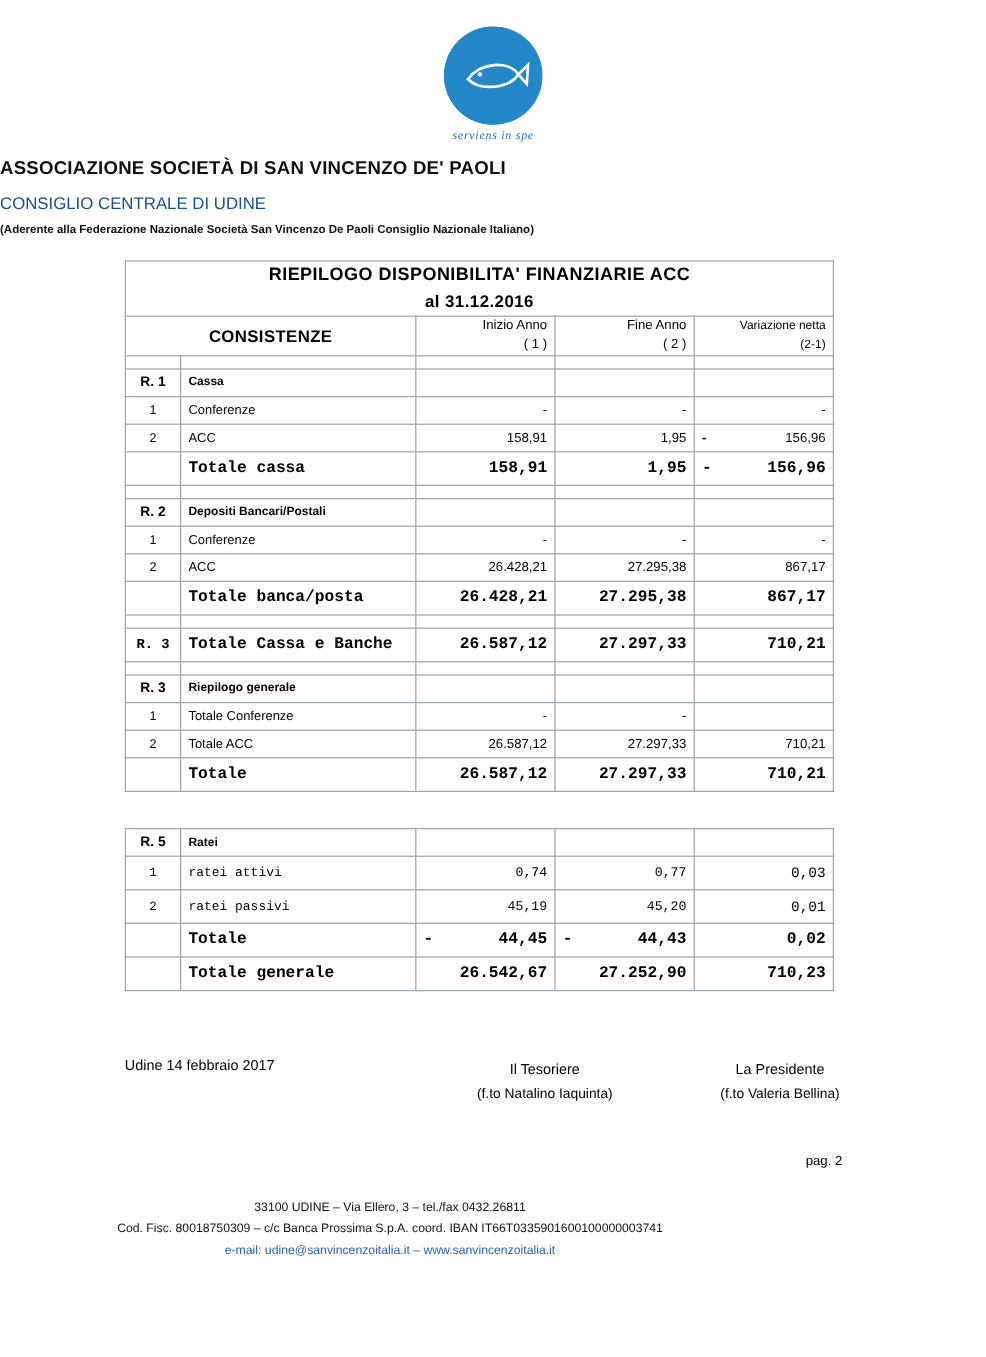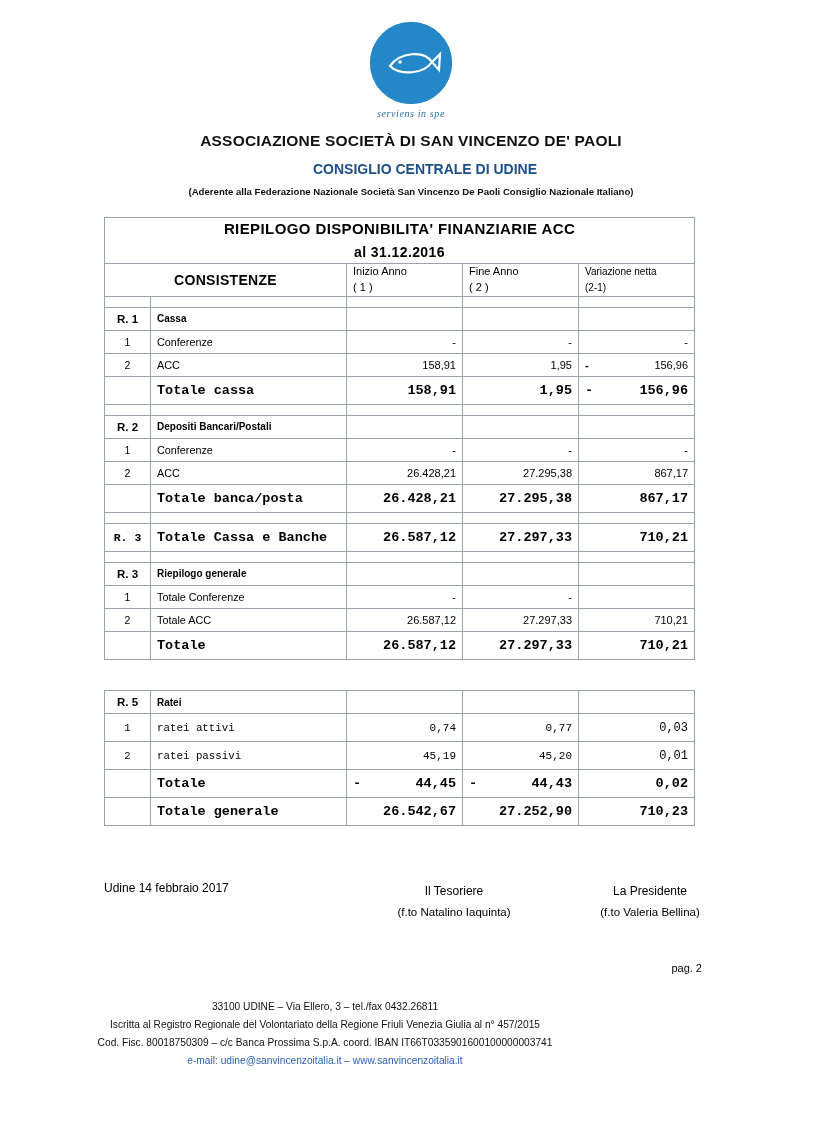--- a/index.html
+++ b/index.html
@@ -47,34 +47,32 @@
     color: #2b6ea8;
     letter-spacing: .6px;
   }
 
   
   .head-block {
     position: absolute;
     top: 132px;
     left: 0;
     width: 822px;
-    text-align: center;
   }
   .h-org {
     font-size: 15.5px;
     font-weight: bold;
     letter-spacing: .2px;
     color: #111;
   }
   .h-council {
     margin-top: 11px;
     font-size: 14px;
-    font-weight: bold;
+    font-weight: normal;
     color: #1a4f8a;
-    padding-left: 28px;
   }
   .h-sub {
     margin-top: 9px;
     font-size: 9.6px;
     font-weight: bold;
     color: #111;
   }
 
   
   .tbl {
@@ -112,21 +110,21 @@
     height: 52px;
     text-align: center;
     font-size: 15px;
     font-weight: bold;
     letter-spacing: .4px;
     line-height: 1.5;
   }
   .title-cell .t2 { font-size: 14px; }
 
   .hdr-cell {
-    text-align: left;
+    text-align: right;
     font-size: 11px;
     height: 42px;
     line-height: 1.45;
   }
   .hdr-consistenze {
     font-size: 14px;
     font-weight: bold;
     text-align: center;
     letter-spacing: .3px;
   }
@@ -437,21 +435,20 @@
   </div>
   <div class="sig" id="sig-pres">
     <div>La Presidente</div>
     <div class="name">(f.to Valeria Bellina)</div>
   </div>
 
   <div id="pagenum">pag. 2</div>
 
   <div class="footer">
     <div>33100 UDINE – Via Ellero, 3 –  tel./fax 0432.26811</div>
-    <div>Iscritta al Registro Regionale del Volontariato della Regione Friuli Venezia Giulia al n° 457/2015</div>
     <div>Cod. Fisc. 80018750309 – c/c Banca Prossima S.p.A. coord. IBAN IT66T0335901600100000003741</div>
     <div class="mail">
       <span>e-mail:</span>
       <span>udine@sanvincenzoitalia.it</span>
       <span>–</span>
       <span>www.sanvincenzoitalia.it</span>
     </div>
   </div>
 
 </div>

